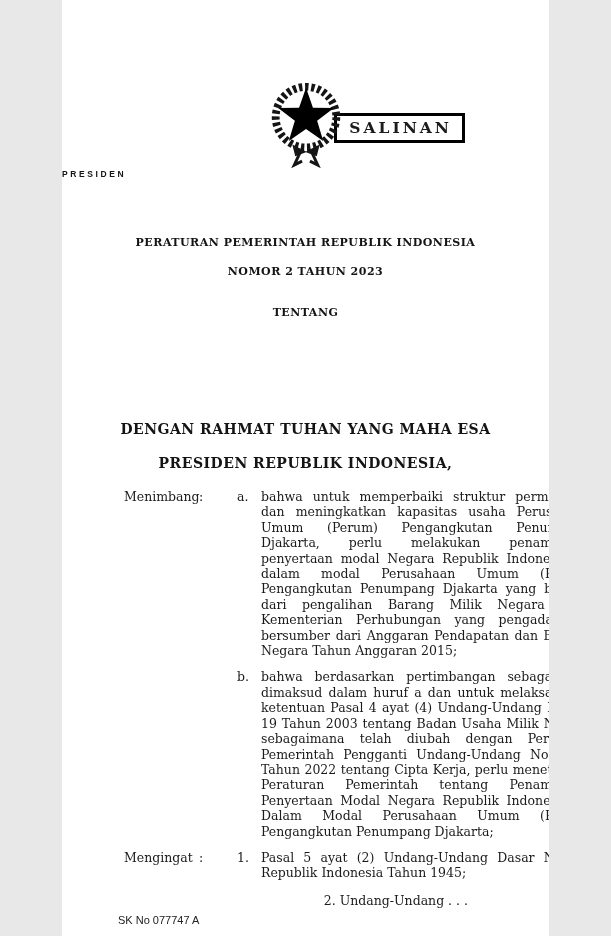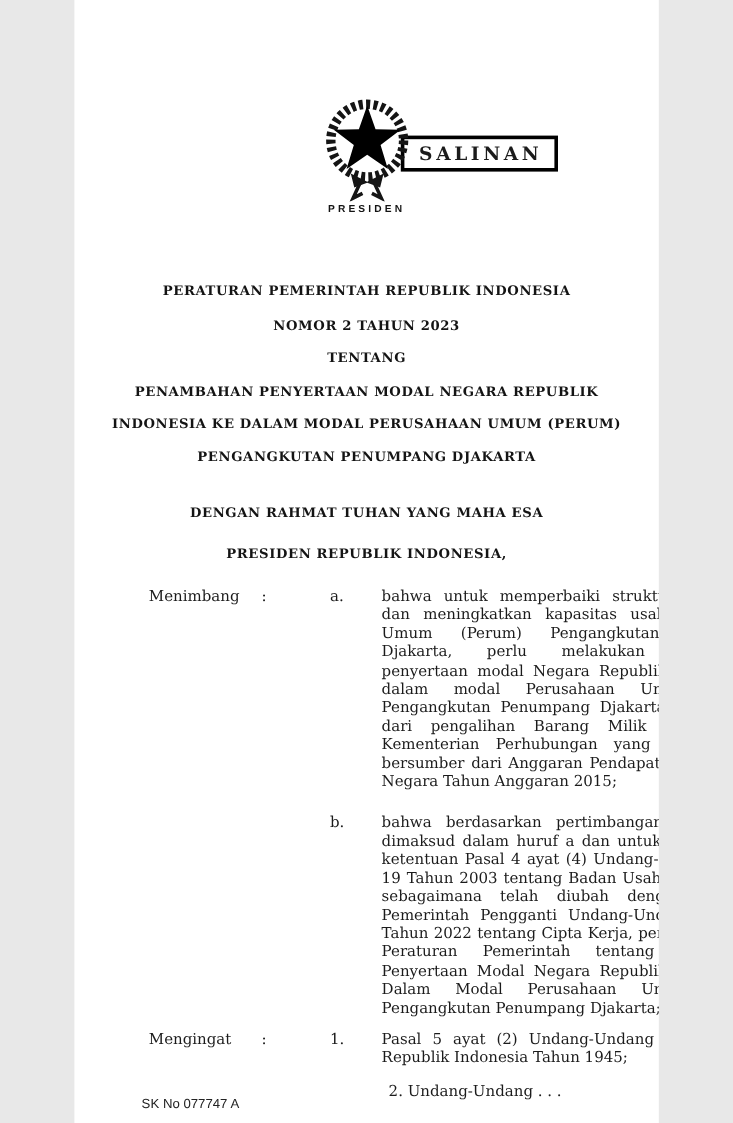--- a/index.html
+++ b/index.html
@@ -10,47 +10,47 @@
     font-family:"DejaVu Serif", serif;
   }
   
   .stamp {
     position:absolute; top:113px; right:84px;
     border:3px solid #000; padding:2px 10px 3px 12px;
     font-weight:bold; font-size:15.5px; letter-spacing:3px;
     font-family:"DejaVu Serif", serif;
   }
   
-  .letterhead { position:absolute; top:80px; left:0; right:0; text-align:center; }
+  .letterhead { position:absolute; top:80px; left:0; right:0; }
   .emblem { display:block; margin:0 auto; }
   .lh-line {
     font-family:"Liberation Sans", sans-serif; font-weight:bold;
     font-size:8.5px; letter-spacing:2.6px; line-height:13px; color:#141414;
   }
   
   .title-block {
     position:absolute; top:236px; left:0; right:0; text-align:center;
     font-weight:bold; font-size:11px; letter-spacing:0.5px; color:#141414;
   }
   .t1 { line-height:14px; }
   .t2 { margin-top:15px; line-height:14px; }
-  .t3 { margin-top:13px; line-height:14px; }
+  .t3 { margin-top:27px; line-height:14px; }
   .t4 { margin-top:7px; line-height:27px; max-width:460px; margin-left:auto; margin-right:auto; }
   .preamble {
     position:absolute; left:0; right:0; text-align:center;
-    font-weight:bold; font-size:11px; letter-spacing:0.5px; color:#141414;
+    font-weight:bold; font-size:14px; letter-spacing:0.5px; color:#141414;
   }
   .p1 { top:421px; }
   .p2 { top:455px; }
   
   .content { position:absolute; top:489px; left:0; right:0; }
   .clause {
     display:grid; grid-template-columns:75px 38px 24px 330px;
     margin-left:62px; row-gap:11px;
-    font-size:12.5px; line-height:15.4px; color:#1b1b1b;gap:19px;
+    font-size:12.5px; line-height:15.4px; color:#1b1b1b;
   }
   .mengingat { margin-top:11px; }
   .c-text { text-align:justify; }
   .continuation { margin-top:12px; margin-right:81px; text-align:right; font-size:12.5px; }
   .footer {
     position:absolute; left:56px; bottom:10px;
     font-family:"Liberation Sans", sans-serif; font-size:11px; color:#222;
   }
 </style>
 </head>
@@ -67,21 +67,20 @@
       <path d="M36,66 L50,73 L64,66 L61,78 L50,74 L39,78 Z" fill="#151515"></path>
       <path d="M44,74 L38,87 L46,83 M56,74 L62,87 L54,83" stroke="#151515" stroke-width="3" fill="none"></path>
     </svg>
     <div class="lh-line">PRESIDEN</div>
   </div>
 
   <div class="title-block">
     <div class="t1">PERATURAN PEMERINTAH REPUBLIK INDONESIA</div>
     <div class="t2">NOMOR 2 TAHUN 2023</div>
     <div class="t3">TENTANG</div>
-    <div class="t4">PENAMBAHAN PENYERTAAN MODAL NEGARA REPUBLIK INDONESIA KE DALAM MODAL PERUSAHAAN UMUM (PERUM) PENGANGKUTAN PENUMPANG DJAKARTA</div>
   </div>
 
   <div class="preamble p1">DENGAN RAHMAT TUHAN YANG MAHA ESA</div>
   <div class="preamble p2">PRESIDEN REPUBLIK INDONESIA,</div>
 
   <div class="content">
 
     <div class="clause">
       <div class="c-label">Menimbang</div>
       <div class="c-colon">:</div>

